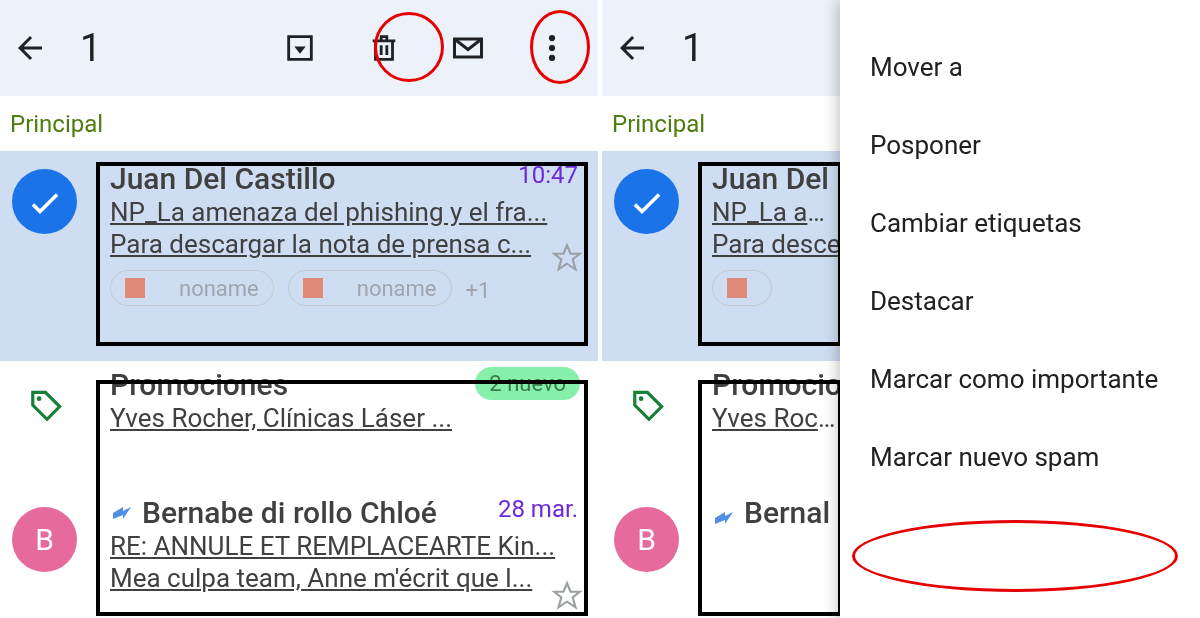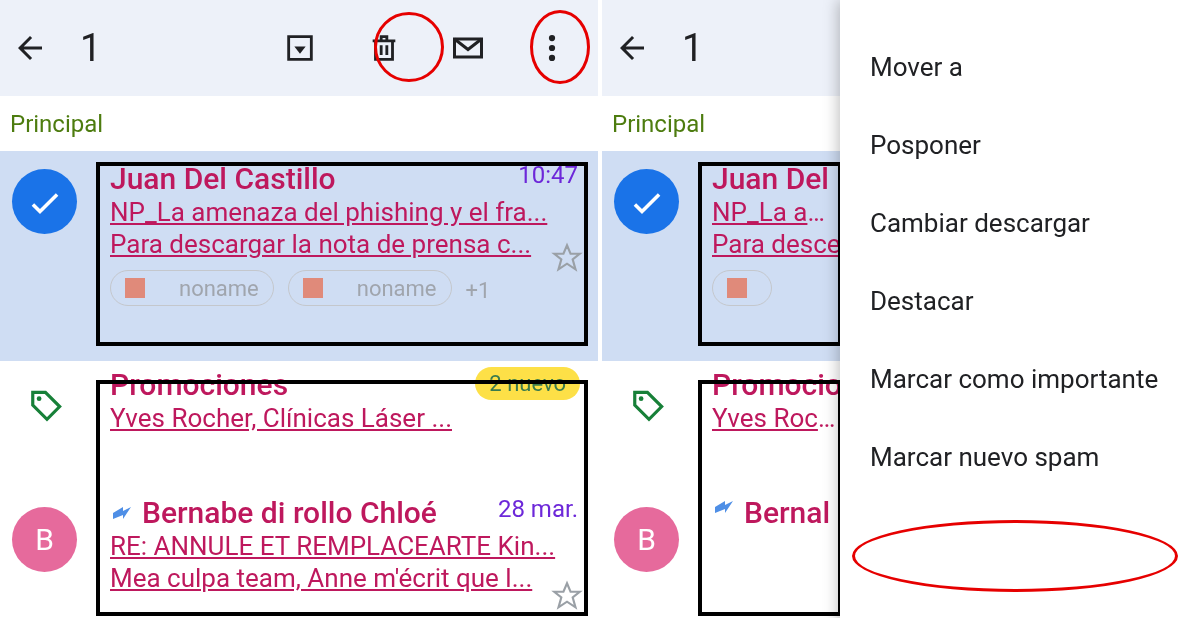--- a/index.html
+++ b/index.html
@@ -14,30 +14,30 @@
   .topbar .actions{margin-left:auto;display:flex;gap:48px;align-items:center;padding-right:18px;}
   .ic{width:36px;height:36px;display:flex;align-items:center;justify-content:center;}
   .tabbar{height:55px;background:#fff;display:flex;align-items:center;padding-left:10px;font-size:24px;color:#4d7c0f;}
   .row{display:flex;align-items:flex-start;padding:10px 12px;}
   .sel-row{background:#cfddf3;height:190px;position:relative;}
   .avatar{width:65px;height:65px;border-radius:50%;flex:0 0 65px;display:flex;align-items:center;justify-content:center;margin-top:8px;}
   .avatar.blue{background:#1a73e8;}
   .avatar.pink{background:#e66a9c;color:#fff;font-size:30px;font-weight:400;}
   .checksvg{width:40px;height:40px;}
   .box{position:absolute;border:4px solid #000;background:rgba(255,255,255,0);}
-  .blur{color:#be185d;}
+  .blur{color:#404040;}
   .sender{font-size:30px;font-weight:500;}
   .subj,.snip{font-size:26px;line-height:32px;white-space:nowrap;overflow:hidden;text-overflow:ellipsis;text-decoration:underline;}
   .time{font-size:24px;color:#6d28d9;position:absolute;right:20px;top:10px;}
   .chip{display:inline-flex;align-items:center;border:1px solid #c4c7cc;border-radius:18px;height:34px;padding:0 14px;font-size:22px;color:#a0a5ad;margin-right:10px;gap:24px;}
   .chip .ci{width:20px;height:20px;background:#e08a7a;margin-right:10px;}
   .chipmore{font-size:22px;color:#a0a5ad;}
   .promo-row{height:108px;position:relative;}
   .tag{width:38px;height:38px;margin-top:15px;margin-left:16px;}
-  .promo-badge{position:absolute;right:18px;top:6px;background:#fde047;color:#3a7b4e;font-size:22px;padding:4px 14px;border-radius:18px;}
+  .promo-badge{position:absolute;right:18px;top:6px;background:#86efac;color:#3a7b4e;font-size:22px;padding:4px 14px;border-radius:18px;}
   .b-row{height:135px;position:relative;}
   .redcircle{position:absolute;border:3px solid #e60000;border-radius:50%;background:transparent;pointer-events:none;}
   .menu{position:absolute;left:840px;top:0;width:360px;height:618px;background:#fff;box-shadow:-2px 0 14px rgba(0,0,0,.25);padding-top:28px;}
   .mitem{font-size:26px;color:#202124;padding:24px 30px;}
   .redoval{position:absolute;border:3px solid #e60000;border-radius:50%/50%;pointer-events:none;}
 </style>
 </head>
 <body>
 
 <div class="pane" id="paneL">
@@ -188,32 +188,32 @@
       <div class="sender blur" style="white-space:nowrap;">Promociones</div>
       <div class="subj blur">Yves Roch…</div>
     </div>
   </div>
 
   <div class="row b-row">
     <div class="avatar pink">
         <span>B</span>
       </div>
     <div style="position:absolute;left:110px;top:6px;width:130px;overflow:hidden;">
-      <div style="display:flex;align-items:flex-start;">
+      <div style="display:flex;align-items:flex-end;">
         <svg width="24" height="24" viewBox="0 0 24 24" style="margin-right:8px;flex:0 0 24px;">
             <path d="M3 12l10-6v4l8-4-8 12v-4l-10 4z" fill="#4f8fe6"></path>
           </svg>
         <span class="sender blur" style="white-space:nowrap;">Bernal</span>
       </div>
     </div>
   </div>
   <div class="box" style="left:96px;top:380px;width:136px;height:228px;"></div>
 </div>
 
 <div class="menu">
   <div class="mitem">Mover a</div>
   <div class="mitem">Posponer</div>
-  <div class="mitem">Cambiar descargar</div>
+  <div class="mitem">Cambiar etiquetas</div>
   <div class="mitem">Destacar</div>
   <div class="mitem">Marcar como importante</div>
   <div class="mitem">Marcar nuevo spam</div>
 </div>
 <div class="redoval" style="left:852px;top:520px;width:320px;height:66px;"></div>
 
 </body></html>

